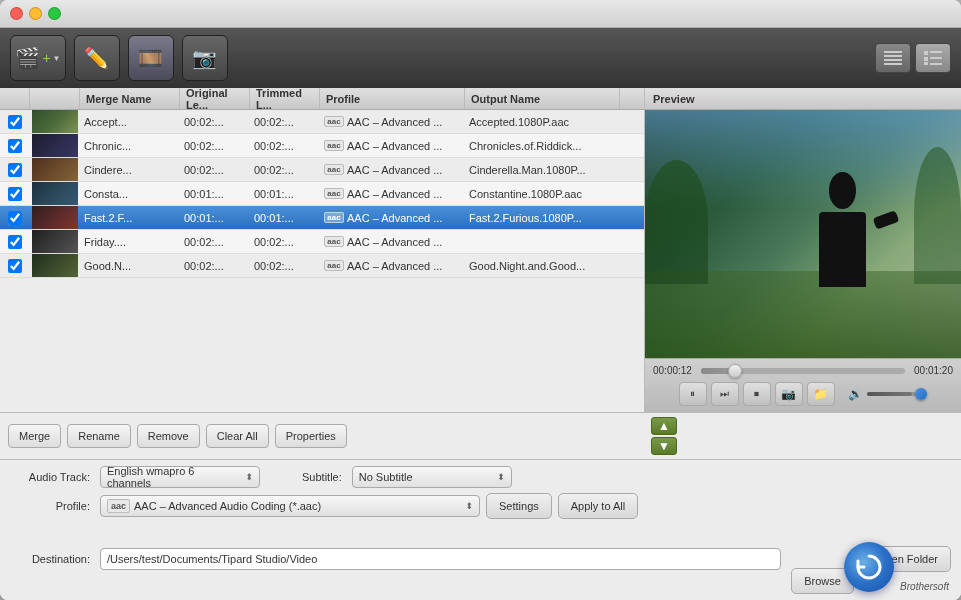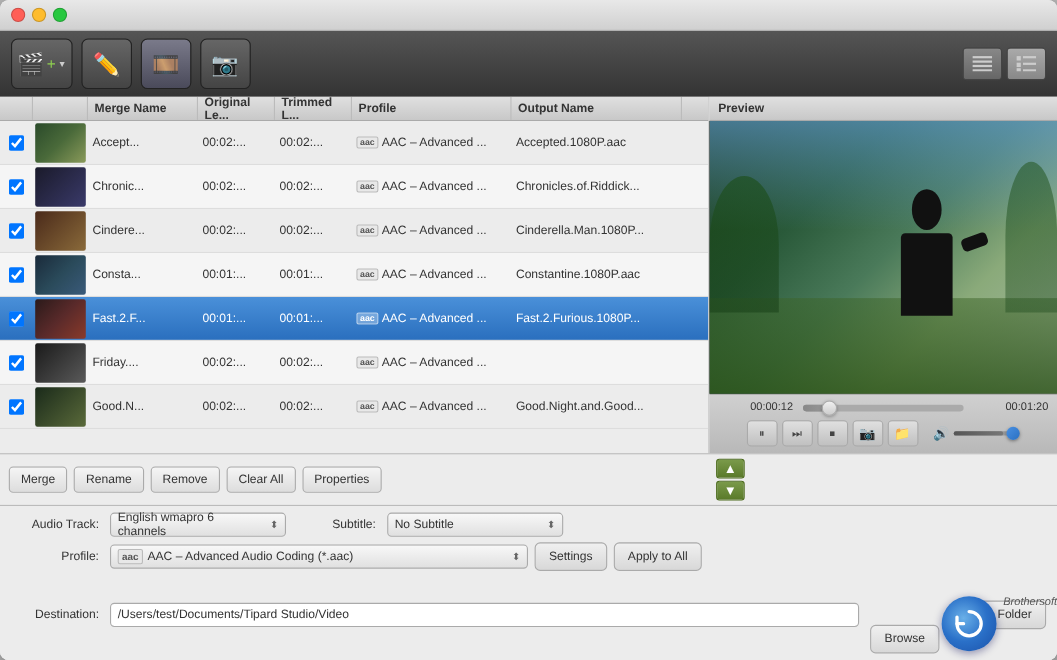--- a/index.html
+++ b/index.html
@@ -134,21 +134,21 @@
     .col-trim { width: 70px; min-width: 70px; }
     .col-profile { width: 145px; min-width: 145px; }
     .col-output { width: 155px; min-width: 155px; }
     .table-body {
       overflow-y: auto;
       flex: 1;
     }
     .table-row {
       display: flex;
       align-items: center;
-      height: 40px;
+      height: 24px;
       border-bottom: 1px solid #ddd;
       background: #f5f5f5;
     }
     .table-row:nth-child(odd) { background: #ececec; }
     .table-row.selected {
       background: linear-gradient(to bottom, #4a90d9, #2a6fbe);
       color: white;
     }
     .table-row.selected .td { color: white; }
     .td {
@@ -239,21 +239,20 @@
     .progress-bar-row {
       display: flex;
       align-items: center;
       gap: 6px;
       margin-bottom: 6px;
     }
     .time-label {
       font-size: 10px;
       color: #333;
       min-width: 42px;
-      margin-left: 29px;
     }
     .progress-track {
       flex: 1;
       height: 6px;
       background: #aaa;
       border-radius: 3px;
       position: relative;
     }
     .progress-fill {
       height: 100%;
@@ -730,21 +729,21 @@
         <div class="select-field select-audio">
           <span>English wmapro 6 channels</span>
           <span class="select-arrow">⬍</span>
         </div>
         <span class="subtitle-label">Subtitle:</span>
         <div class="select-field select-subtitle">
           <span>No Subtitle</span>
           <span class="select-arrow">⬍</span>
         </div>
 
-        <div style="position:absolute;right:0;bottom:8px;display:flex;align-items:flex-start;gap:6px;">
+        <div style="position:absolute;right:12px;bottom:8px;display:flex;align-items:flex-end;gap:6px;">
           <div class="bs-logo">
             <svg width="30" height="30" viewBox="0 0 30 30">
               <path d="M15 4 A11 11 0 0 1 26 15 A11 11 0 0 1 15 26 A11 11 0 0 1 4 15" fill="none" stroke="white" stroke-width="3" stroke-linecap="round"></path>
               <path d="M4 9 L4 15 L10 15" fill="none" stroke="white" stroke-width="3" stroke-linecap="round" stroke-linejoin="round"></path>
             </svg>
           </div>
           <span class="bs-text">Brothersoft</span>
         </div>
       </div>
 

